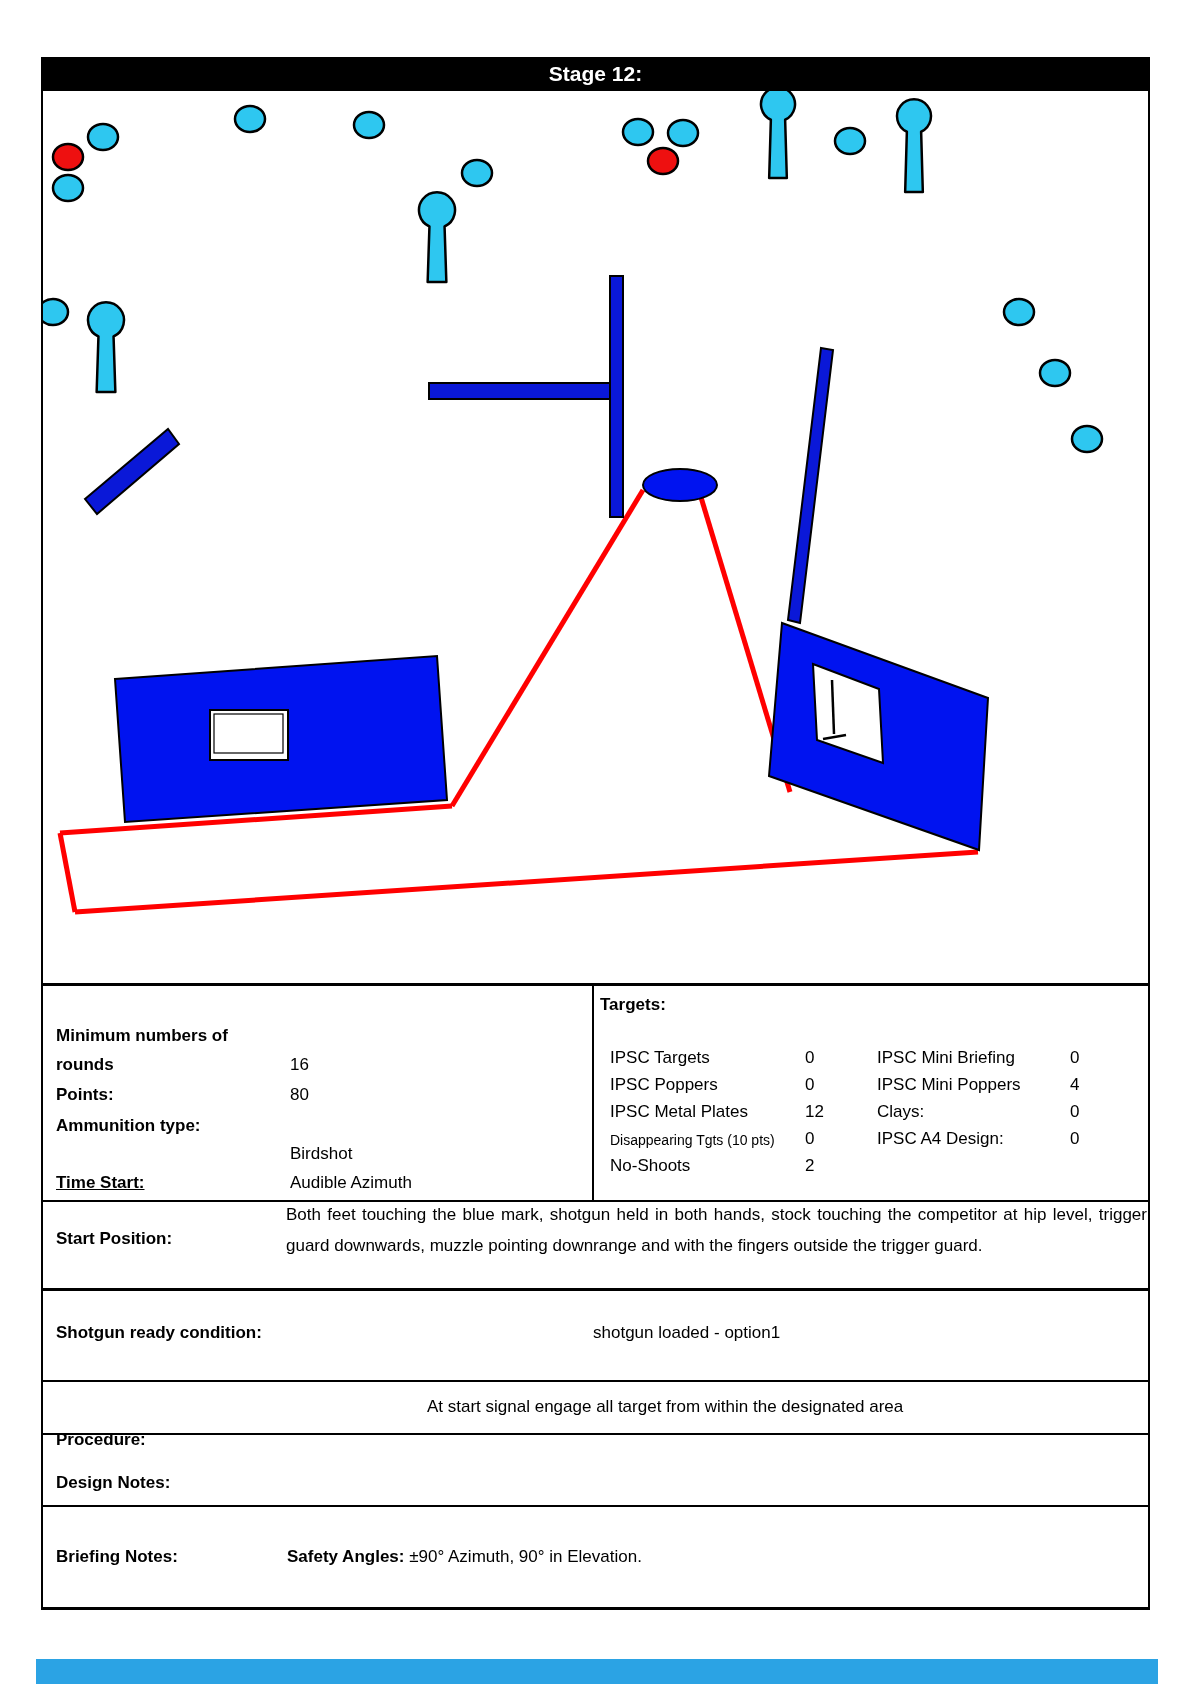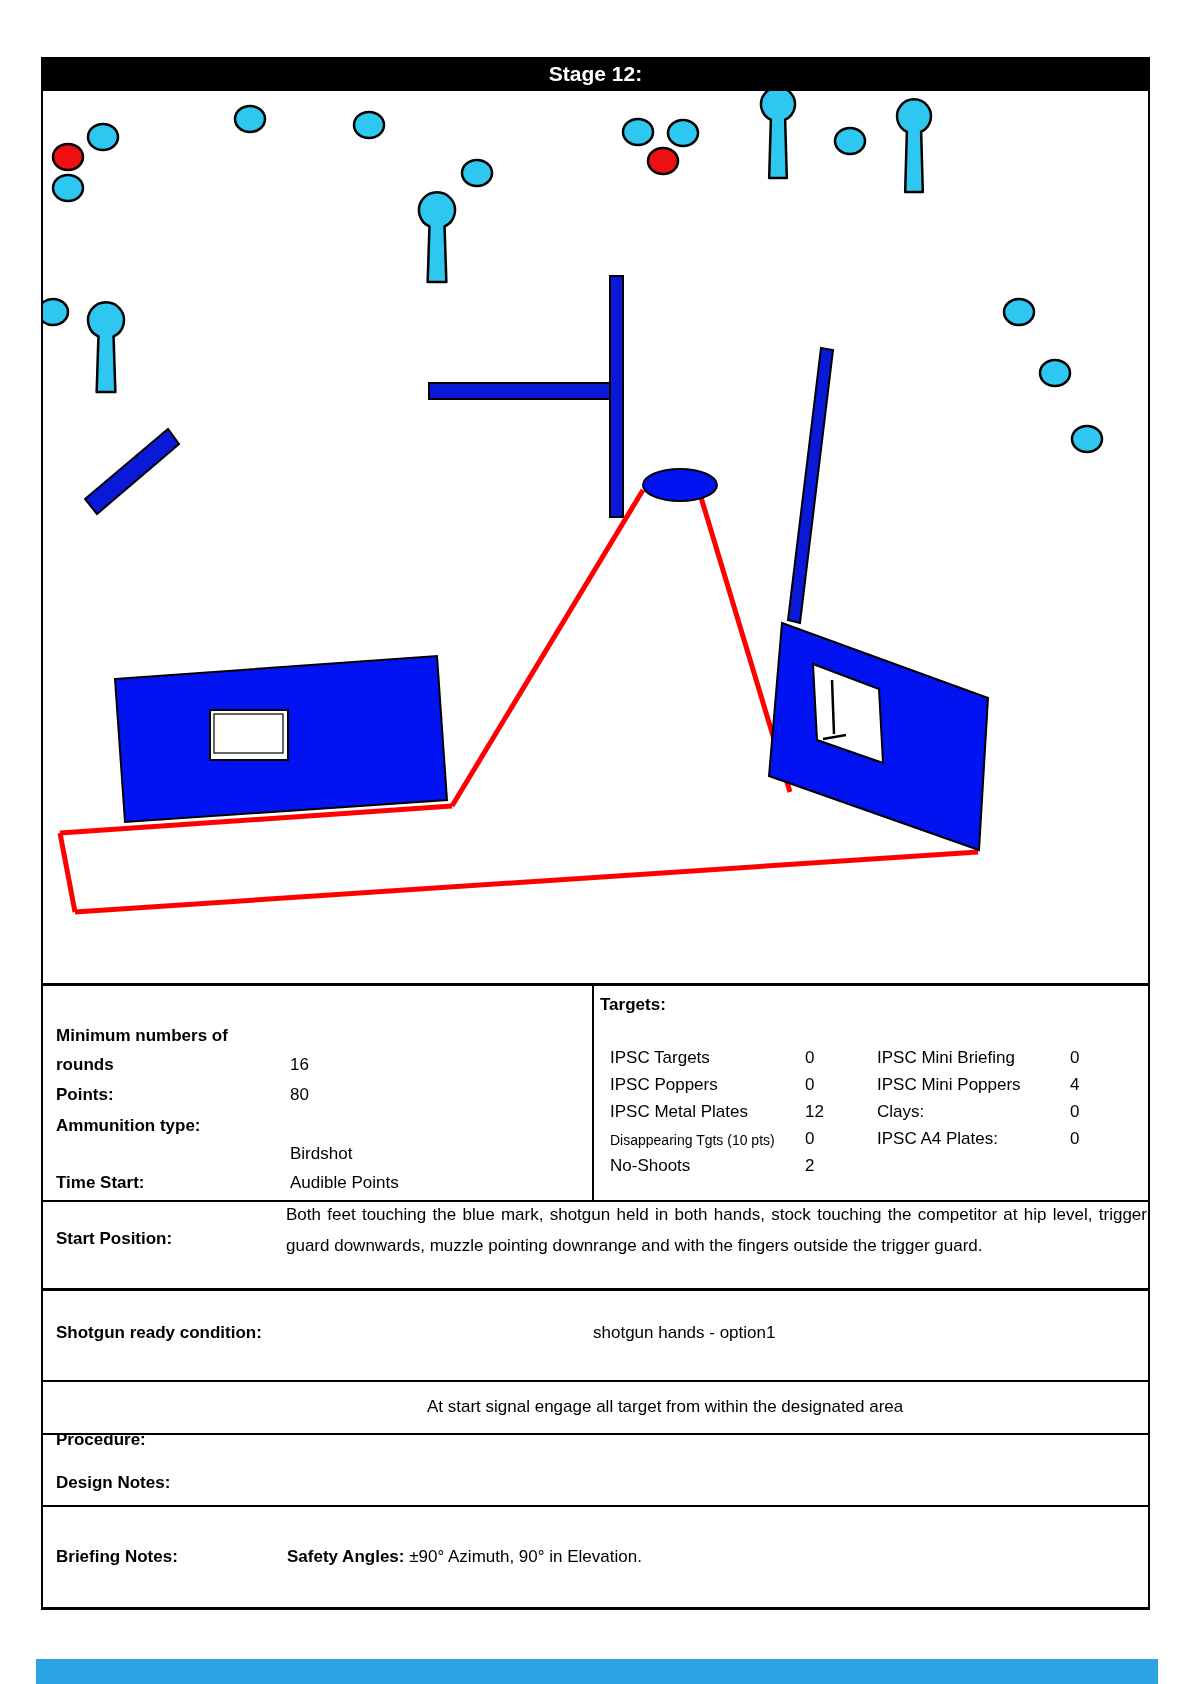--- a/index.html
+++ b/index.html
@@ -74,43 +74,43 @@
 <div class="blk" style="left:41px;top:1505px;width:1109px;height:2px;"></div>
 <div class="blk" style="left:41px;top:1607px;width:1109px;height:3px;"></div>
 
 <div class="abs lbl" style="left:56px;top:1026px;">Minimum numbers of</div>
 <div class="abs lbl" style="left:56px;top:1055px;">rounds</div>
 <div class="abs val" style="left:290px;top:1055px;">16</div>
 <div class="abs lbl" style="left:56px;top:1085px;">Points:</div>
 <div class="abs val" style="left:290px;top:1085px;">80</div>
 <div class="abs lbl" style="left:56px;top:1116px;">Ammunition type:</div>
 <div class="abs val" style="left:290px;top:1144px;">Birdshot</div>
-<div class="abs lbl" style="left:56px;top:1173px;">Time Start:</div>
-<div class="abs val" style="left:290px;top:1173px;">Audible Points</div>
+<div class="abs lbl" style="left:56px;top:1173px;text-decoration:underline;">Time Start:</div>
+<div class="abs val" style="left:290px;top:1173px;">Audible Azimuth</div>
 
 <div class="abs lbl" style="left:600px;top:995px;">Targets:</div>
 <div id="targets-col1" class="tcol" style="left:610px;top:1048px;width:260px;">
     <div class="titem" style="top: 0px;"><span>IPSC Targets</span><span class="tval" style="left: 195px; font-size: 17px;">0</span></div>
     <div class="titem" style="top: 27px;"><span>IPSC Poppers</span><span class="tval" style="left: 195px; font-size: 17px;">0</span></div>
     <div class="titem" style="top: 54px;"><span>IPSC Metal Plates</span><span class="tval" style="left: 195px; font-size: 17px;">12</span></div>
     <div class="titem small" style="top: 81px;"><span>Disappearing Tgts (10 pts)</span><span class="tval" style="left: 195px; font-size: 17px;">0</span></div>
     <div class="titem" style="top: 108px;"><span>No-Shoots</span><span class="tval" style="left: 195px; font-size: 17px;">2</span></div>
   </div>
 <div id="targets-col2" class="tcol" style="left:877px;top:1048px;width:260px;">
     <div class="titem" style="top: 0px;"><span>IPSC Mini Briefing</span><span class="tval" style="left: 193px; font-size: 17px;">0</span></div>
     <div class="titem" style="top: 27px;"><span>IPSC Mini Poppers</span><span class="tval" style="left: 193px; font-size: 17px;">4</span></div>
     <div class="titem" style="top: 54px;"><span>Clays:</span><span class="tval" style="left: 193px; font-size: 17px;">0</span></div>
-    <div class="titem" style="top: 81px;"><span>IPSC A4 Plates:</span><span class="tval" style="left: 193px; font-size: 17px;">0</span></div>
+    <div class="titem" style="top: 81px;"><span>IPSC A4 Design:</span><span class="tval" style="left: 193px; font-size: 17px;">0</span></div>
   </div>
 
 <div class="abs lbl" style="left:56px;top:1229px;">Start Position:</div>
 <div class="para">Both feet touching the blue mark, shotgun held in both hands, stock touching the competitor at hip level, trigger guard  downwards, muzzle pointing downrange and with the fingers outside the trigger guard.</div>
 
 <div class="abs lbl" style="left:56px;top:1323px;">Shotgun ready condition:</div>
-<div class="abs val" style="left:593px;top:1323px;">shotgun hands - option1</div>
+<div class="abs val" style="left:593px;top:1323px;">shotgun loaded - option1</div>
 
 <div class="abs lbl" style="left:56px;top:1430px;">Procedure:</div>
 <div class="abs val" style="left:427px;top:1397px;">At start signal engage all target from within the designated area</div>
 
 <div class="abs lbl" style="left:56px;top:1473px;">Design Notes:</div>
 
 <div class="abs lbl" style="left:56px;top:1547px;">Briefing Notes:</div>
 <div class="abs val" style="left:287px;top:1547px;">
   <span class="inline-bold">Safety Angles:</span><span> ±90° Azimuth, 90° in Elevation.</span>
 </div>

